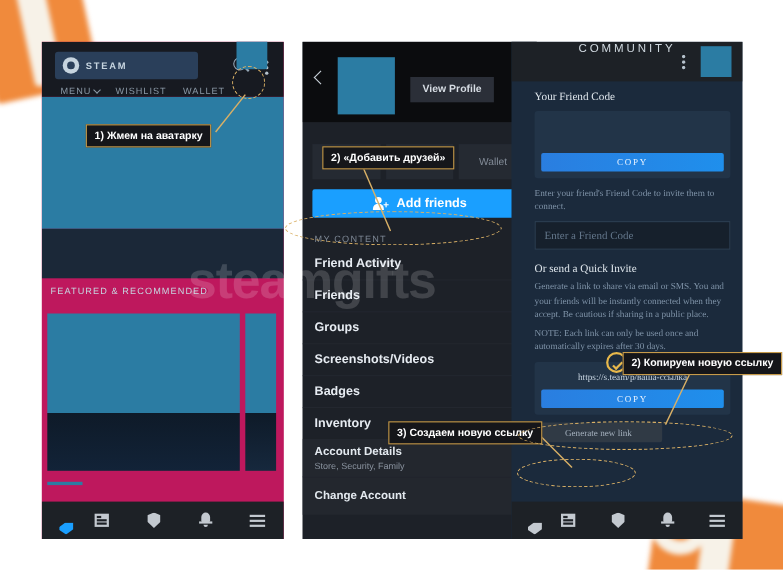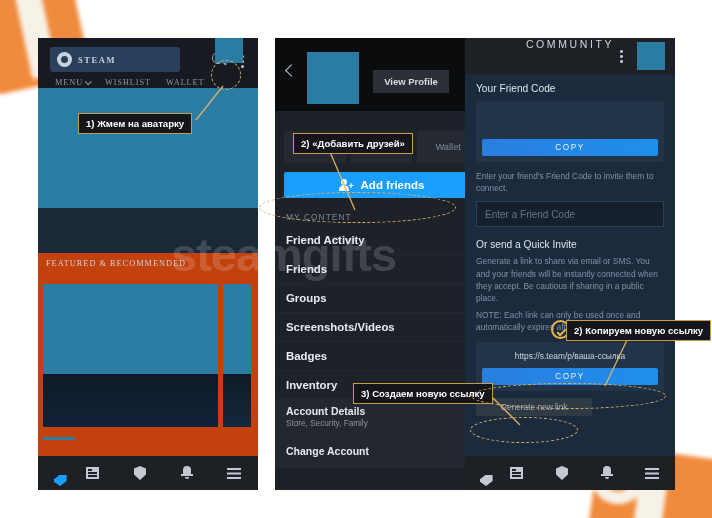--- a/index.html
+++ b/index.html
@@ -24,21 +24,21 @@
   #gift-br { right:-20px; bottom:-30px; width:140px; height:130px; }
   #gift-br .box { left:0px; top:34px; width:132px; height:104px; transform:rotate(8deg); border-radius:4px; }
   #gift-br .b1 { left:44px; top:28px; width:28px; height:120px; background:#f7f2e8; transform:rotate(8deg); }
   #gift-br .lp { left:8px; top:18px; width:48px; height:42px; border:13px solid #f7f2e8; border-radius:50%; background:transparent; transform:rotate(-18deg); }
   #gift-br .rp { left:56px; top:8px; width:50px; height:44px; border:13px solid #f7f2e8; border-radius:50%; background:transparent; transform:rotate(16deg); }
 
   
   .panel { position:absolute; top:38px; height:452px; overflow:hidden; }
 
   
-  #panel-left { left:38px; width:220px; background:#c2410c;font-family:Liberation Serif, serif; }
+  #panel-left { left:38px; width:220px; background:#be185d; }
   .ls-header { height:50px; background:#171a21; position:relative; }
   .ls-searchbar {
     position:absolute; left:12px; top:9px; width:130px; height:25px;
     background:#2a3f5a; border-radius:3px; display:flex; align-items:center; padding-left:7px; gap:6px;
   }
   .steam-logo { width:15px; height:15px; border-radius:50%; background:#c6d4df; position:relative; flex:none; }
   .steam-logo::after { content:""; position:absolute; left:4px; top:4px; width:7px; height:7px; border-radius:50%; background:#2a3f5a; }
   .steam-word { color:#c6d4df; font-size:8.5px; letter-spacing:1.6px; font-weight:bold; }
   .ls-search-icon { position:absolute; left:174px; top:14px; width:12px; height:12px; border:1.6px solid #96a7b6; border-radius:50%; }
   .ls-search-icon::after { content:""; position:absolute; left:9px; top:9px; width:5px; height:1.6px; background:#96a7b6; transform:rotate(45deg); }
@@ -82,21 +82,21 @@
   .mid-item.sub .s { font-size:8.2px; font-weight:normal; color:#8a939f; margin-top:2px; }
   .mid-item .chev { position:absolute; right:12px; top:12px; width:6px; height:6px; border-right:2px solid #9aa3ae; border-top:2px solid #9aa3ae; transform:rotate(45deg); }
   .mid-item.last { border-bottom:none; }
 
   
   #panel-right { left:465px; width:210px; background:#1b2a3c; }
   .rp-header { height:36px; background:#1d2126; position:relative; display:flex; align-items:flex-start; justify-content:center; }
   .rp-title { color:#cfd7de; font-size:10.5px; letter-spacing:2.6px; }
   .rp-kebab { position:absolute; left:155px; top:12px; width:2.6px; height:2.6px; border-radius:50%; background:#b6c2cc; box-shadow:0 5px 0 #b6c2cc, 0 10px 0 #b6c2cc; }
   .rp-avatar { position:absolute; left:172px; top:4px; width:28px; height:28px; background:#2b7ca3; }
-  .rp-body { padding:9px 11px 0 11px; position:relative; }
+  .rp-body { padding:9px 11px 0 21px; position:relative;font-family:Liberation Serif, serif; }
   .rp-h1 { color:#dfe6ec; font-size:10.2px; margin-bottom:7px; }
   .rp-codebox { background:#223448; border-radius:3px; padding:8px 6px 6px 6px; }
   .rp-codeval { height:30px; }
   .rp-copybtn { height:17px; border-radius:2px; background:linear-gradient(90deg,#2a7ee0,#1f8fec); color:#e9f3ff; font-size:8.2px; letter-spacing:1.6px; display:flex; align-items:center; justify-content:center; }
   .rp-desc { color:#7f93a8; font-size:8.4px; line-height:1.45; margin-top:8px; }
   .rp-input { margin-top:7px; height:26px; background:#16202c; border:1px solid #2c3e52; display:flex; align-items:center; padding-left:8px; color:#637competitor; }
   .rp-input span { color:#63768a; font-size:10px; }
   .rp-h2 { color:#dfe6ec; font-size:10.2px; margin-top:12px; }
   .rp-note { color:#7f93a8; font-size:8.4px; line-height:1.45; margin-top:5px; }
   .rp-linkbox { margin-top:8px; background:#223448; border-radius:3px; padding:6px 6px 6px 6px; }

